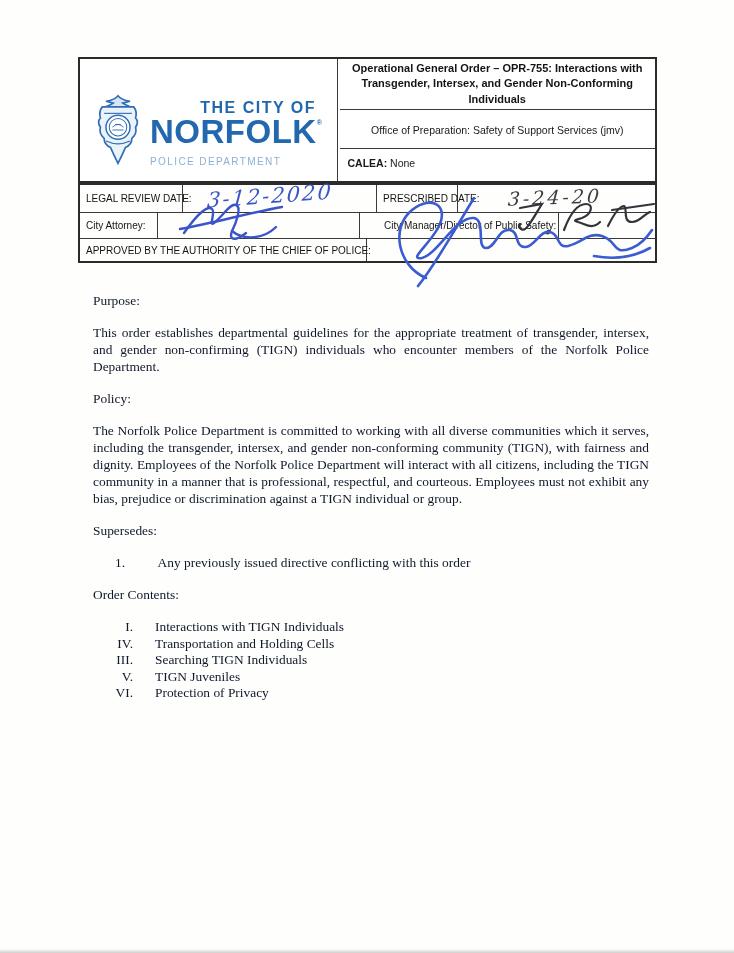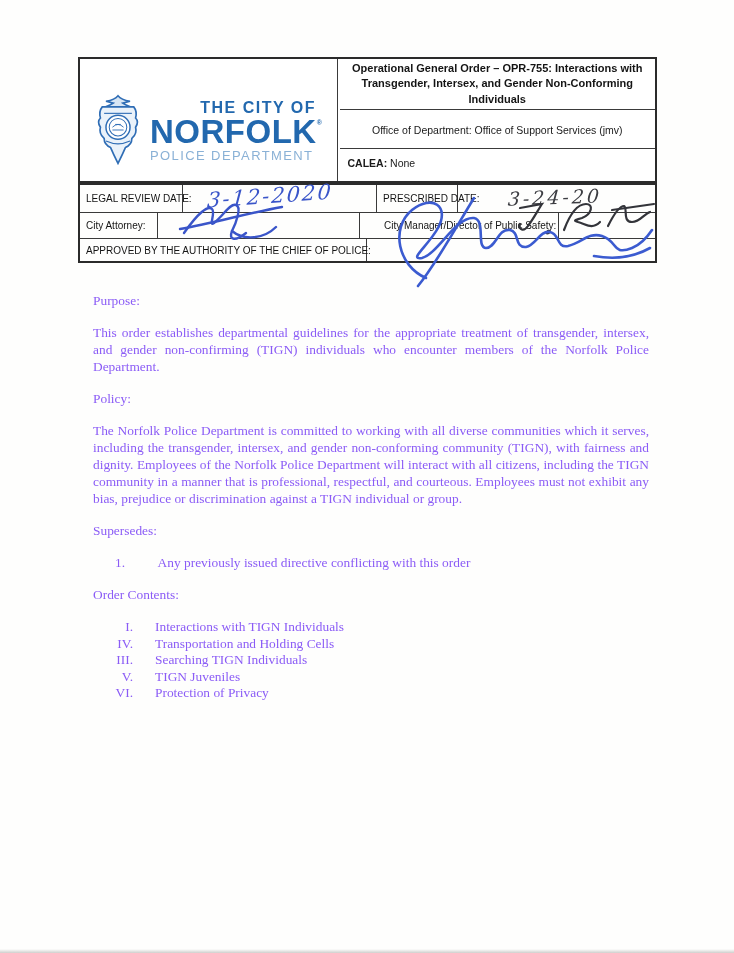--- a/index.html
+++ b/index.html
@@ -53,21 +53,21 @@
   .city-of {
     text-align:right; padding-right:14px;
     font-size:16px; font-weight:bold; letter-spacing:1.5px; color:#2268ae;
   }
   .wordmark {
     font-size:33px; font-weight:bold; letter-spacing:0.5px; color:#2268ae;
     line-height:1.0; margin-top:-2px; white-space:nowrap;
   }
   .wordmark sup { font-size:7px; vertical-align:18px; }
   .dept {
-    font-size:13px; letter-spacing:1.4px; color:#8ab1d6; margin-top:0px;
+    font-size:10px; letter-spacing:1.4px; color:#8ab1d6; margin-top:8px;
   }
 
   
   .appr-box {
     position:absolute; left:78px; top:183px; width:579px; height:80px;
     border:2.5px solid #2b2b2b; background:transparent;
   }
   .appr-row { position:absolute; left:0; right:0; display:flex; }
   .row-a { top:0; height:28px; border-bottom:1.2px solid #3a3a3a; }
   .row-b { top:28px; height:26px; border-bottom:1.2px solid #3a3a3a;gap:18px; }
@@ -98,21 +98,21 @@
   }
   .sig-svg { position:absolute; pointer-events:none; }
   .sig-attorney { left:178px; top:199px; width:140px; height:46px; }
   .sig-manager  { left:512px; top:196px; width:150px; height:50px; }
   .sig-chief    { left:378px; top:190px; width:280px; height:102px; }
 
   
   .doc-body {
     position:absolute; left:93px; top:292px; width:556px;
     font-family:"Liberation Serif", serif; font-size:13.4px;
-    color:#8b5cf6; line-height:17px;
+    color:#0f172a; line-height:17px;
   }
   .doc-body .sect-head { margin-bottom:15px; }
   .doc-body p { text-align:justify; margin-bottom:15px; }
   .num-item { margin:0 0 15px 22px; }
   .num-item .num { display:inline-block; width:40px; }
   .toc { margin-top:16px; }
   .toc-row { display:flex; line-height:16.6px; }
   .toc-num { width:40px; text-align:right; flex:none; }
   .toc-label { margin-left:22px; }
 </style>
@@ -142,21 +142,21 @@
           <div class="dept">POLICE DEPARTMENT</div>
         </div>
       </div>
     </div>
 
     <div class="hdr-right">
       <div class="hdr-title-row">
         <span class="t">Operational General Order – OPR-755: Interactions with Transgender, Intersex, and Gender Non-Conforming Individuals</span>
       </div>
       <div class="hdr-office-row">
-        <span>Office of Department: Office of Support Services (jmv)</span>
+        <span>Office of Preparation: Safety of Support Services (jmv)</span>
       </div>
       <div class="hdr-calea-row">
         <b>CALEA:</b>
         <span>None</span>
       </div>
     </div>
   </div>
 
   <div class="appr-box">
     <div class="appr-row row-a">

